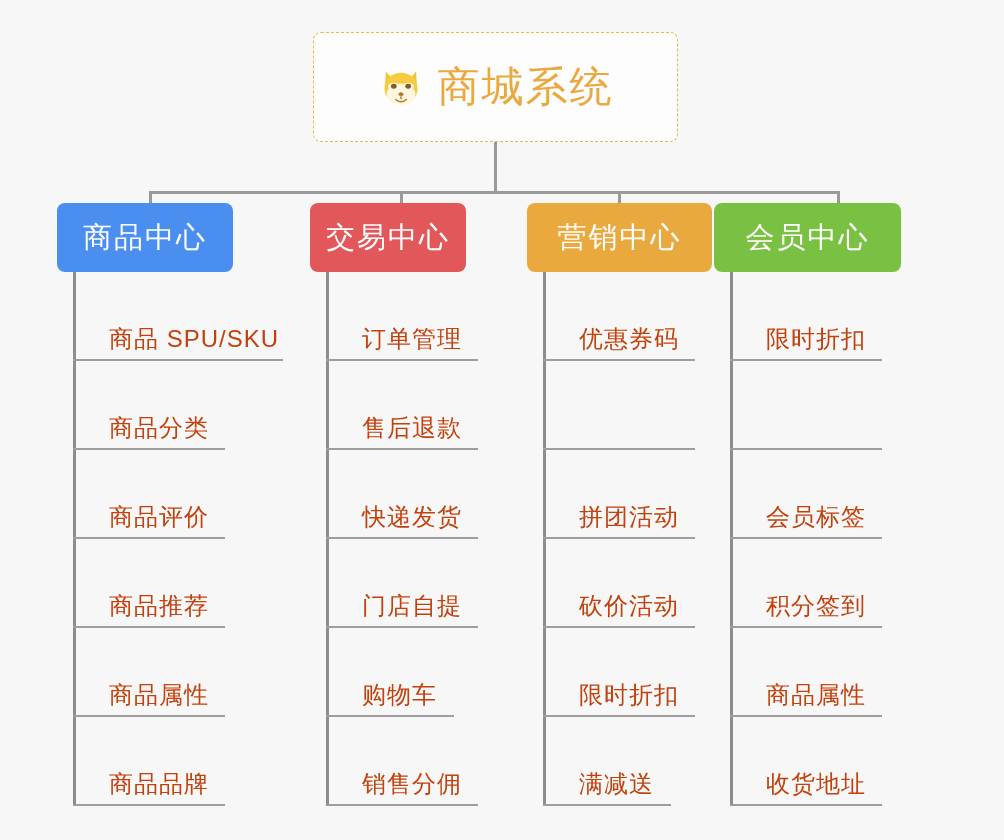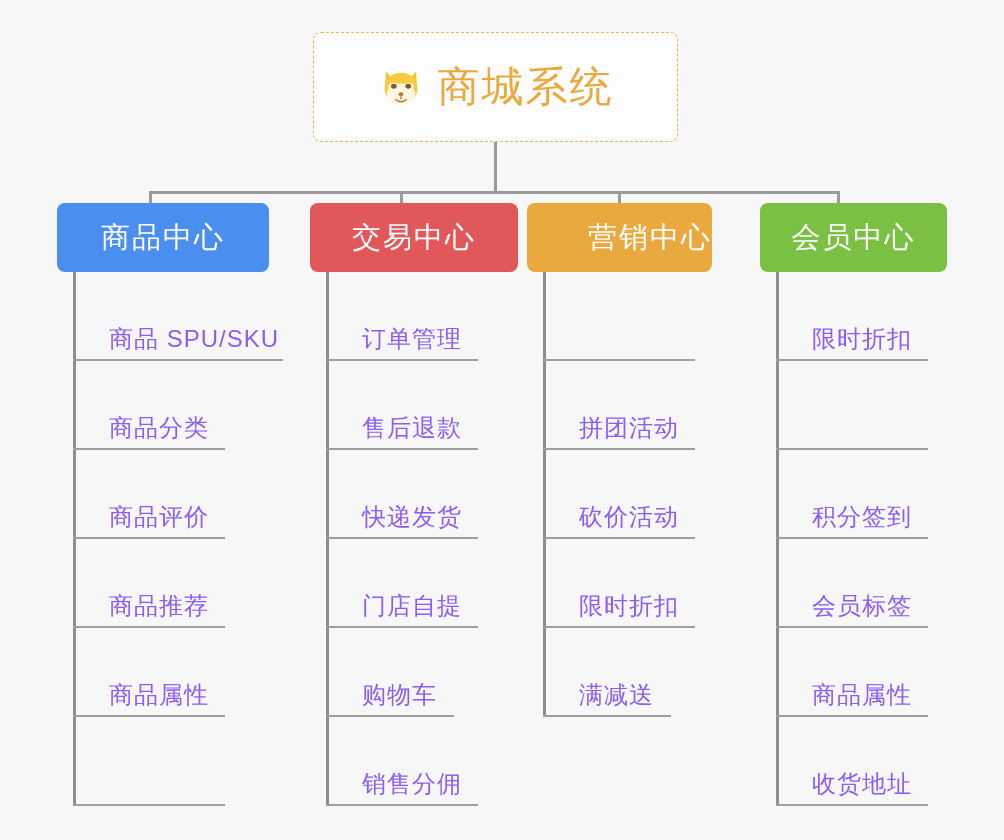--- a/index.html
+++ b/index.html
@@ -97,21 +97,21 @@
 
   .leaf {
     position: relative;
     height: 89px;
     display: flex;
     align-items: flex-end;
     padding-left: 36px;
   }
   .leaf-label {
     font-size: 24px;
-    color: #8b5cf6;
+    color: #c2410c;
     line-height: 1.1;
     white-space: nowrap;
     padding-bottom: 9px;
     letter-spacing: 1px;
   }
   .leaf-underline {
     position: absolute;
     left: 0;
     bottom: 0;
     height: 2px;
@@ -146,21 +146,21 @@
 
   <div class="conn conn-v" style="left:494px; top:142px;  height:52px;"></div>
   <div class="conn conn-h" style="left:149px; top:191px;  width:691px;"></div>
   <div class="conn conn-v" style="left:149px; top:191px;  height:22px;"></div>
   <div class="conn conn-v" style="left:400px; top:191px;  height:22px;"></div>
   <div class="conn conn-v" style="left:618px; top:191px;  height:22px;"></div>
   <div class="conn conn-v" style="left:837px; top:191px;  height:22px;"></div>
 
   <div id="columns-host">
       <div class="column" style="left: 57px; width: 188px;">
-        <div class="col-header" style="background: rgb(74, 142, 240); width: 212px;">
+        <div class="col-header" style="background: rgb(74, 142, 240); width: 176px;">
           <span>商品中心</span>
         </div>
         <div class="leaf-list">
           <div class="leaf-spine"></div>
           <div class="leaf">
             <span class="leaf-label">商品 SPU/SKU</span>
             <div class="leaf-underline" style="width: 210px;"></div>
           </div>
           <div class="leaf">
             <span class="leaf-label">商品分类</span>
@@ -172,26 +172,27 @@
           </div>
           <div class="leaf">
             <span class="leaf-label">商品推荐</span>
             <div class="leaf-underline" style="width: 152px;"></div>
           </div>
           <div class="leaf">
             <span class="leaf-label">商品属性</span>
             <div class="leaf-underline" style="width: 152px;"></div>
           </div>
           <div class="leaf">
+            <span class="leaf-label">商品品牌</span>
             <div class="leaf-underline" style="width: 152px;"></div>
           </div>
         </div>
       </div>
       <div class="column" style="left: 310px; width: 182px;">
-        <div class="col-header" style="background: rgb(226, 88, 90); width: 208px;">
+        <div class="col-header" style="background: rgb(226, 88, 90); width: 156px;">
           <span>交易中心</span>
         </div>
         <div class="leaf-list">
           <div class="leaf-spine"></div>
           <div class="leaf">
             <span class="leaf-label">订单管理</span>
             <div class="leaf-underline" style="width: 152px;"></div>
           </div>
           <div class="leaf">
             <span class="leaf-label">售后退款</span>
@@ -209,25 +210,29 @@
             <span class="leaf-label">购物车</span>
             <div class="leaf-underline" style="width: 128px;"></div>
           </div>
           <div class="leaf">
             <span class="leaf-label">销售分佣</span>
             <div class="leaf-underline" style="width: 152px;"></div>
           </div>
         </div>
       </div>
       <div class="column" style="left: 527px; width: 185px;">
-        <div class="col-header" style="background: rgb(234, 169, 63); width: 185px; justify-content: flex-end;">
+        <div class="col-header" style="background: rgb(234, 169, 63); width: 185px;">
           <span>营销中心</span>
         </div>
         <div class="leaf-list">
           <div class="leaf-spine"></div>
+          <div class="leaf">
+            <span class="leaf-label">优惠券码</span>
+            <div class="leaf-underline" style="width: 152px;"></div>
+          </div>
           <div class="leaf">
             <div class="leaf-underline" style="width: 152px;"></div>
           </div>
           <div class="leaf">
             <span class="leaf-label">拼团活动</span>
             <div class="leaf-underline" style="width: 152px;"></div>
           </div>
           <div class="leaf">
             <span class="leaf-label">砍价活动</span>
             <div class="leaf-underline" style="width: 152px;"></div>
@@ -235,42 +240,42 @@
           <div class="leaf">
             <span class="leaf-label">限时折扣</span>
             <div class="leaf-underline" style="width: 152px;"></div>
           </div>
           <div class="leaf">
             <span class="leaf-label">满减送</span>
             <div class="leaf-underline" style="width: 128px;"></div>
           </div>
         </div>
       </div>
-      <div class="column" style="left: 760px; width: 187px;">
+      <div class="column" style="left: 714px; width: 187px;">
         <div class="col-header" style="background: rgb(122, 193, 67); width: 187px;">
           <span>会员中心</span>
         </div>
         <div class="leaf-list">
           <div class="leaf-spine"></div>
           <div class="leaf">
             <span class="leaf-label">限时折扣</span>
             <div class="leaf-underline" style="width: 152px;"></div>
           </div>
           <div class="leaf">
             <div class="leaf-underline" style="width: 152px;"></div>
           </div>
           <div class="leaf">
+            <span class="leaf-label">会员标签</span>
+            <div class="leaf-underline" style="width: 152px;"></div>
+          </div>
+          <div class="leaf">
             <span class="leaf-label">积分签到</span>
             <div class="leaf-underline" style="width: 152px;"></div>
           </div>
           <div class="leaf">
-            <span class="leaf-label">会员标签</span>
-            <div class="leaf-underline" style="width: 152px;"></div>
-          </div>
-          <div class="leaf">
             <span class="leaf-label">商品属性</span>
             <div class="leaf-underline" style="width: 152px;"></div>
           </div>
           <div class="leaf">
             <span class="leaf-label">收货地址</span>
             <div class="leaf-underline" style="width: 152px;"></div>
           </div>
         </div>
       </div>
     </div>

